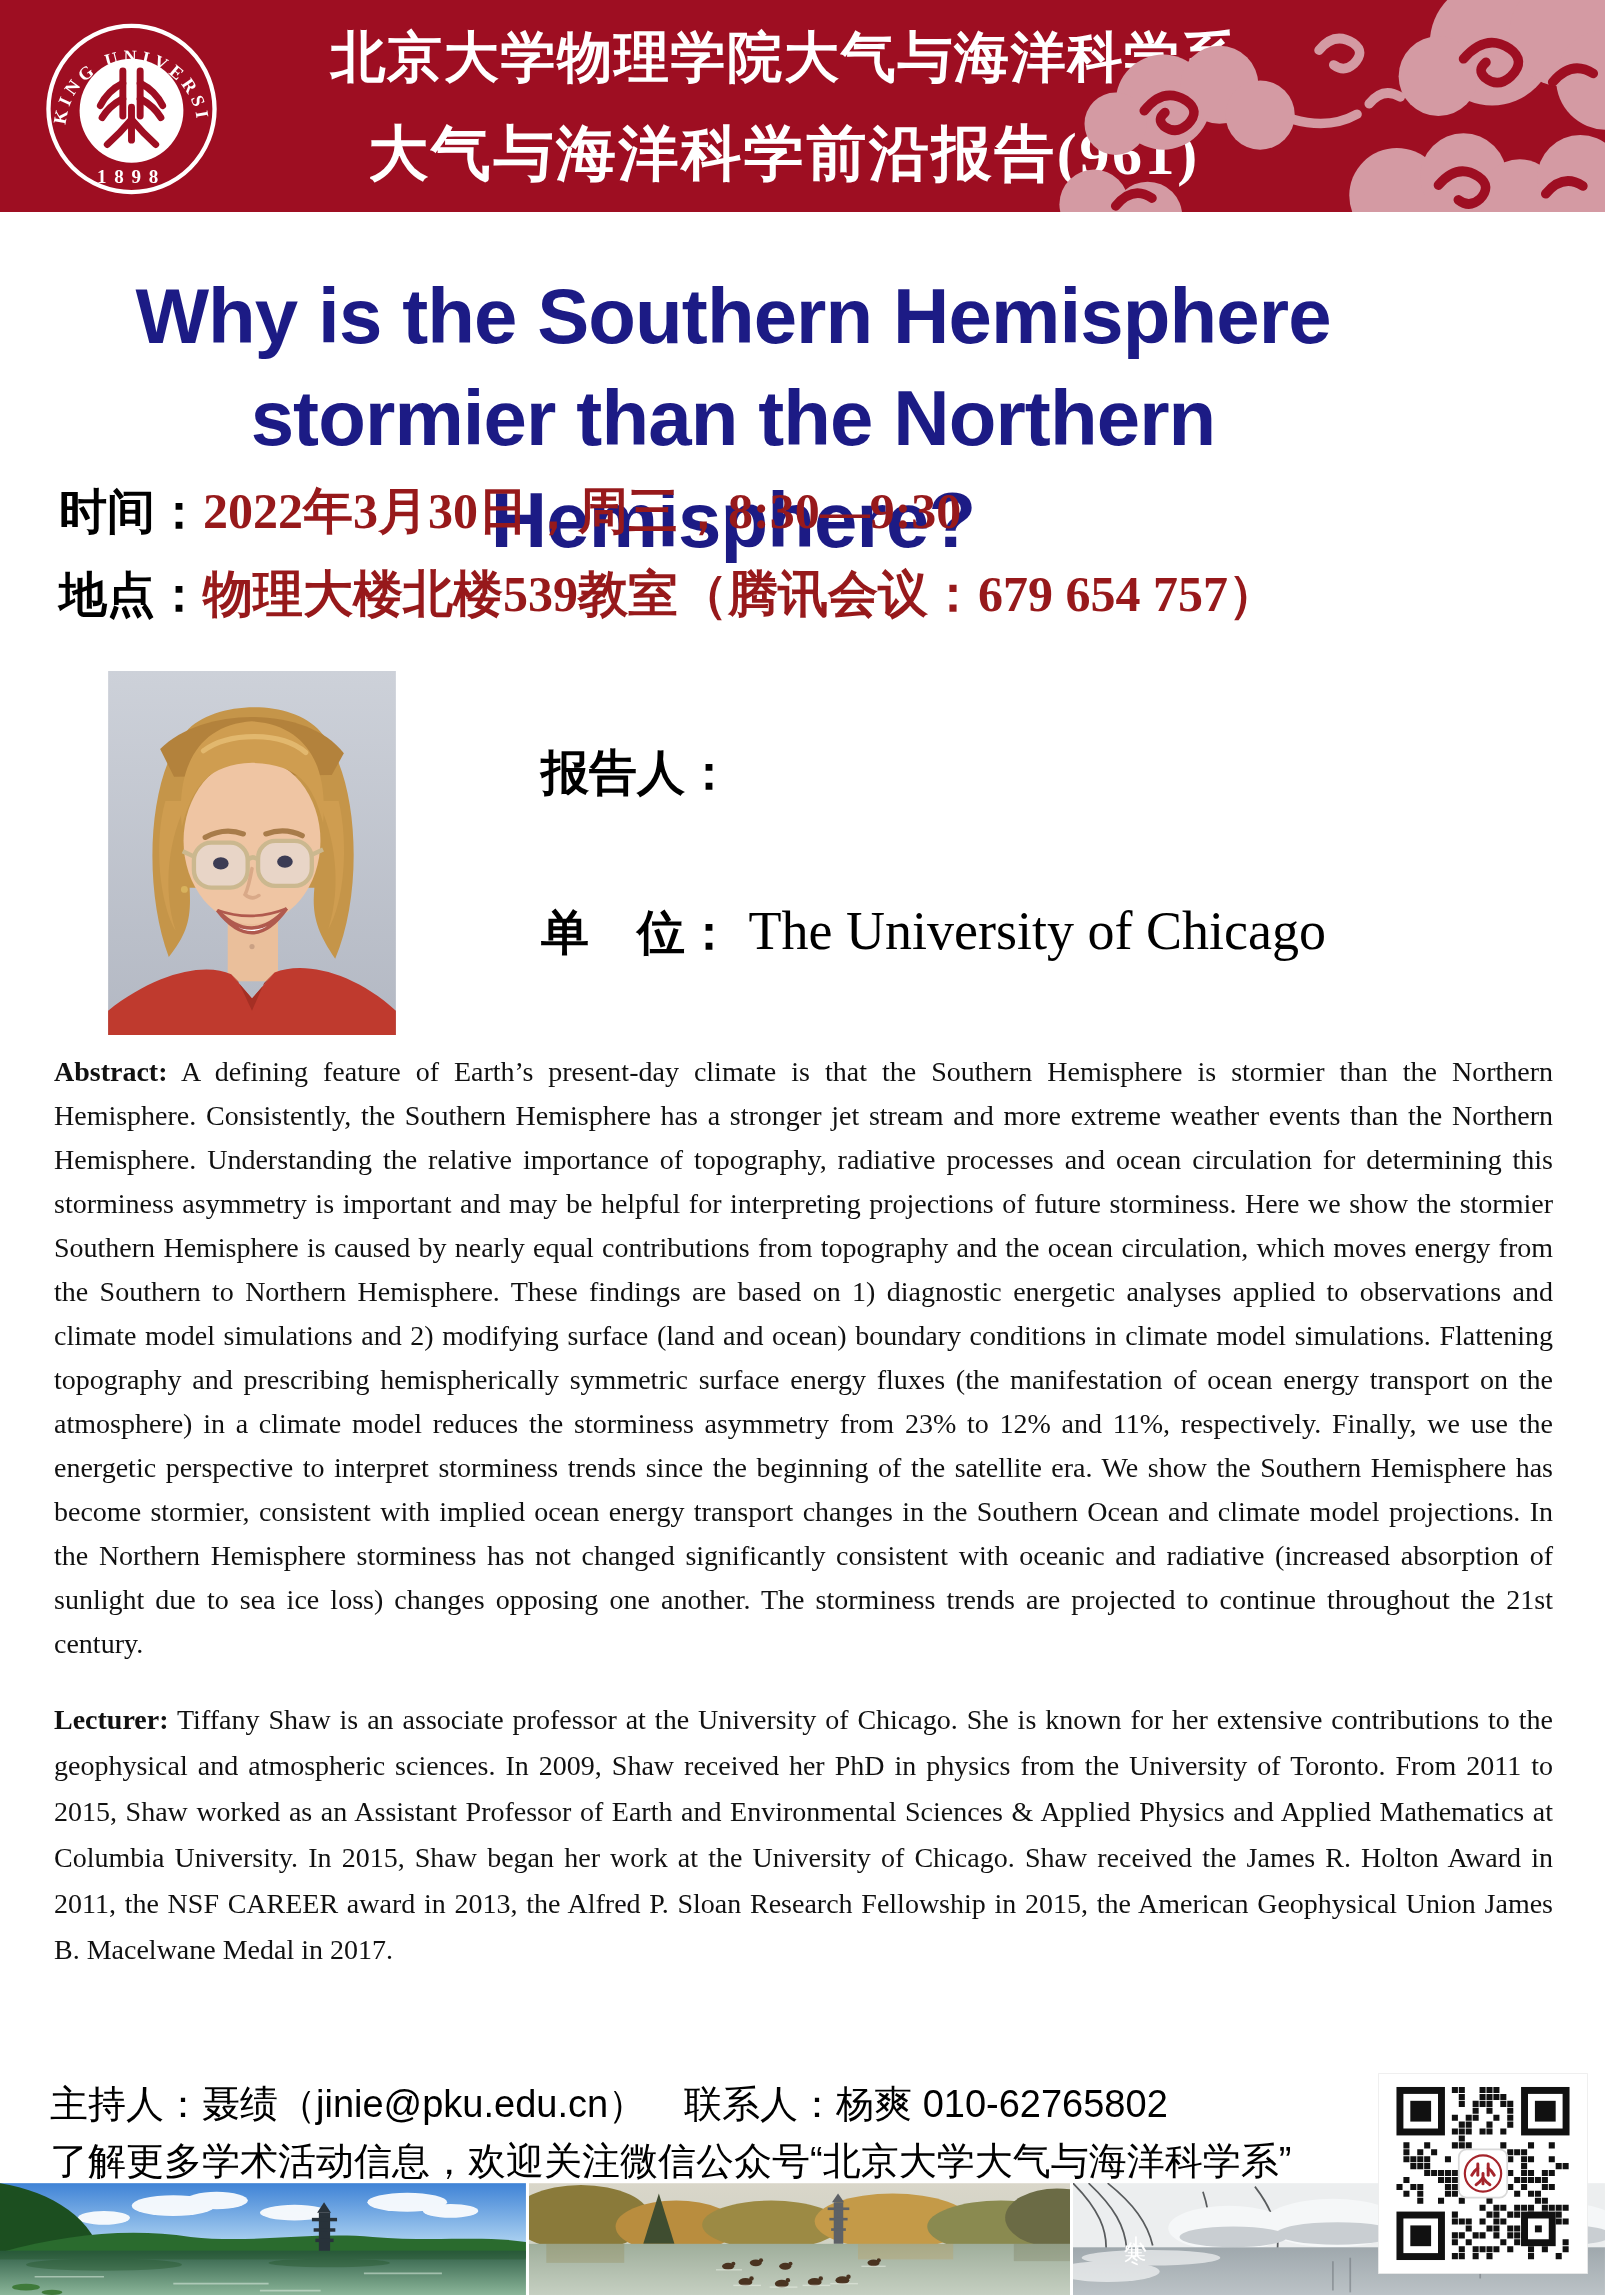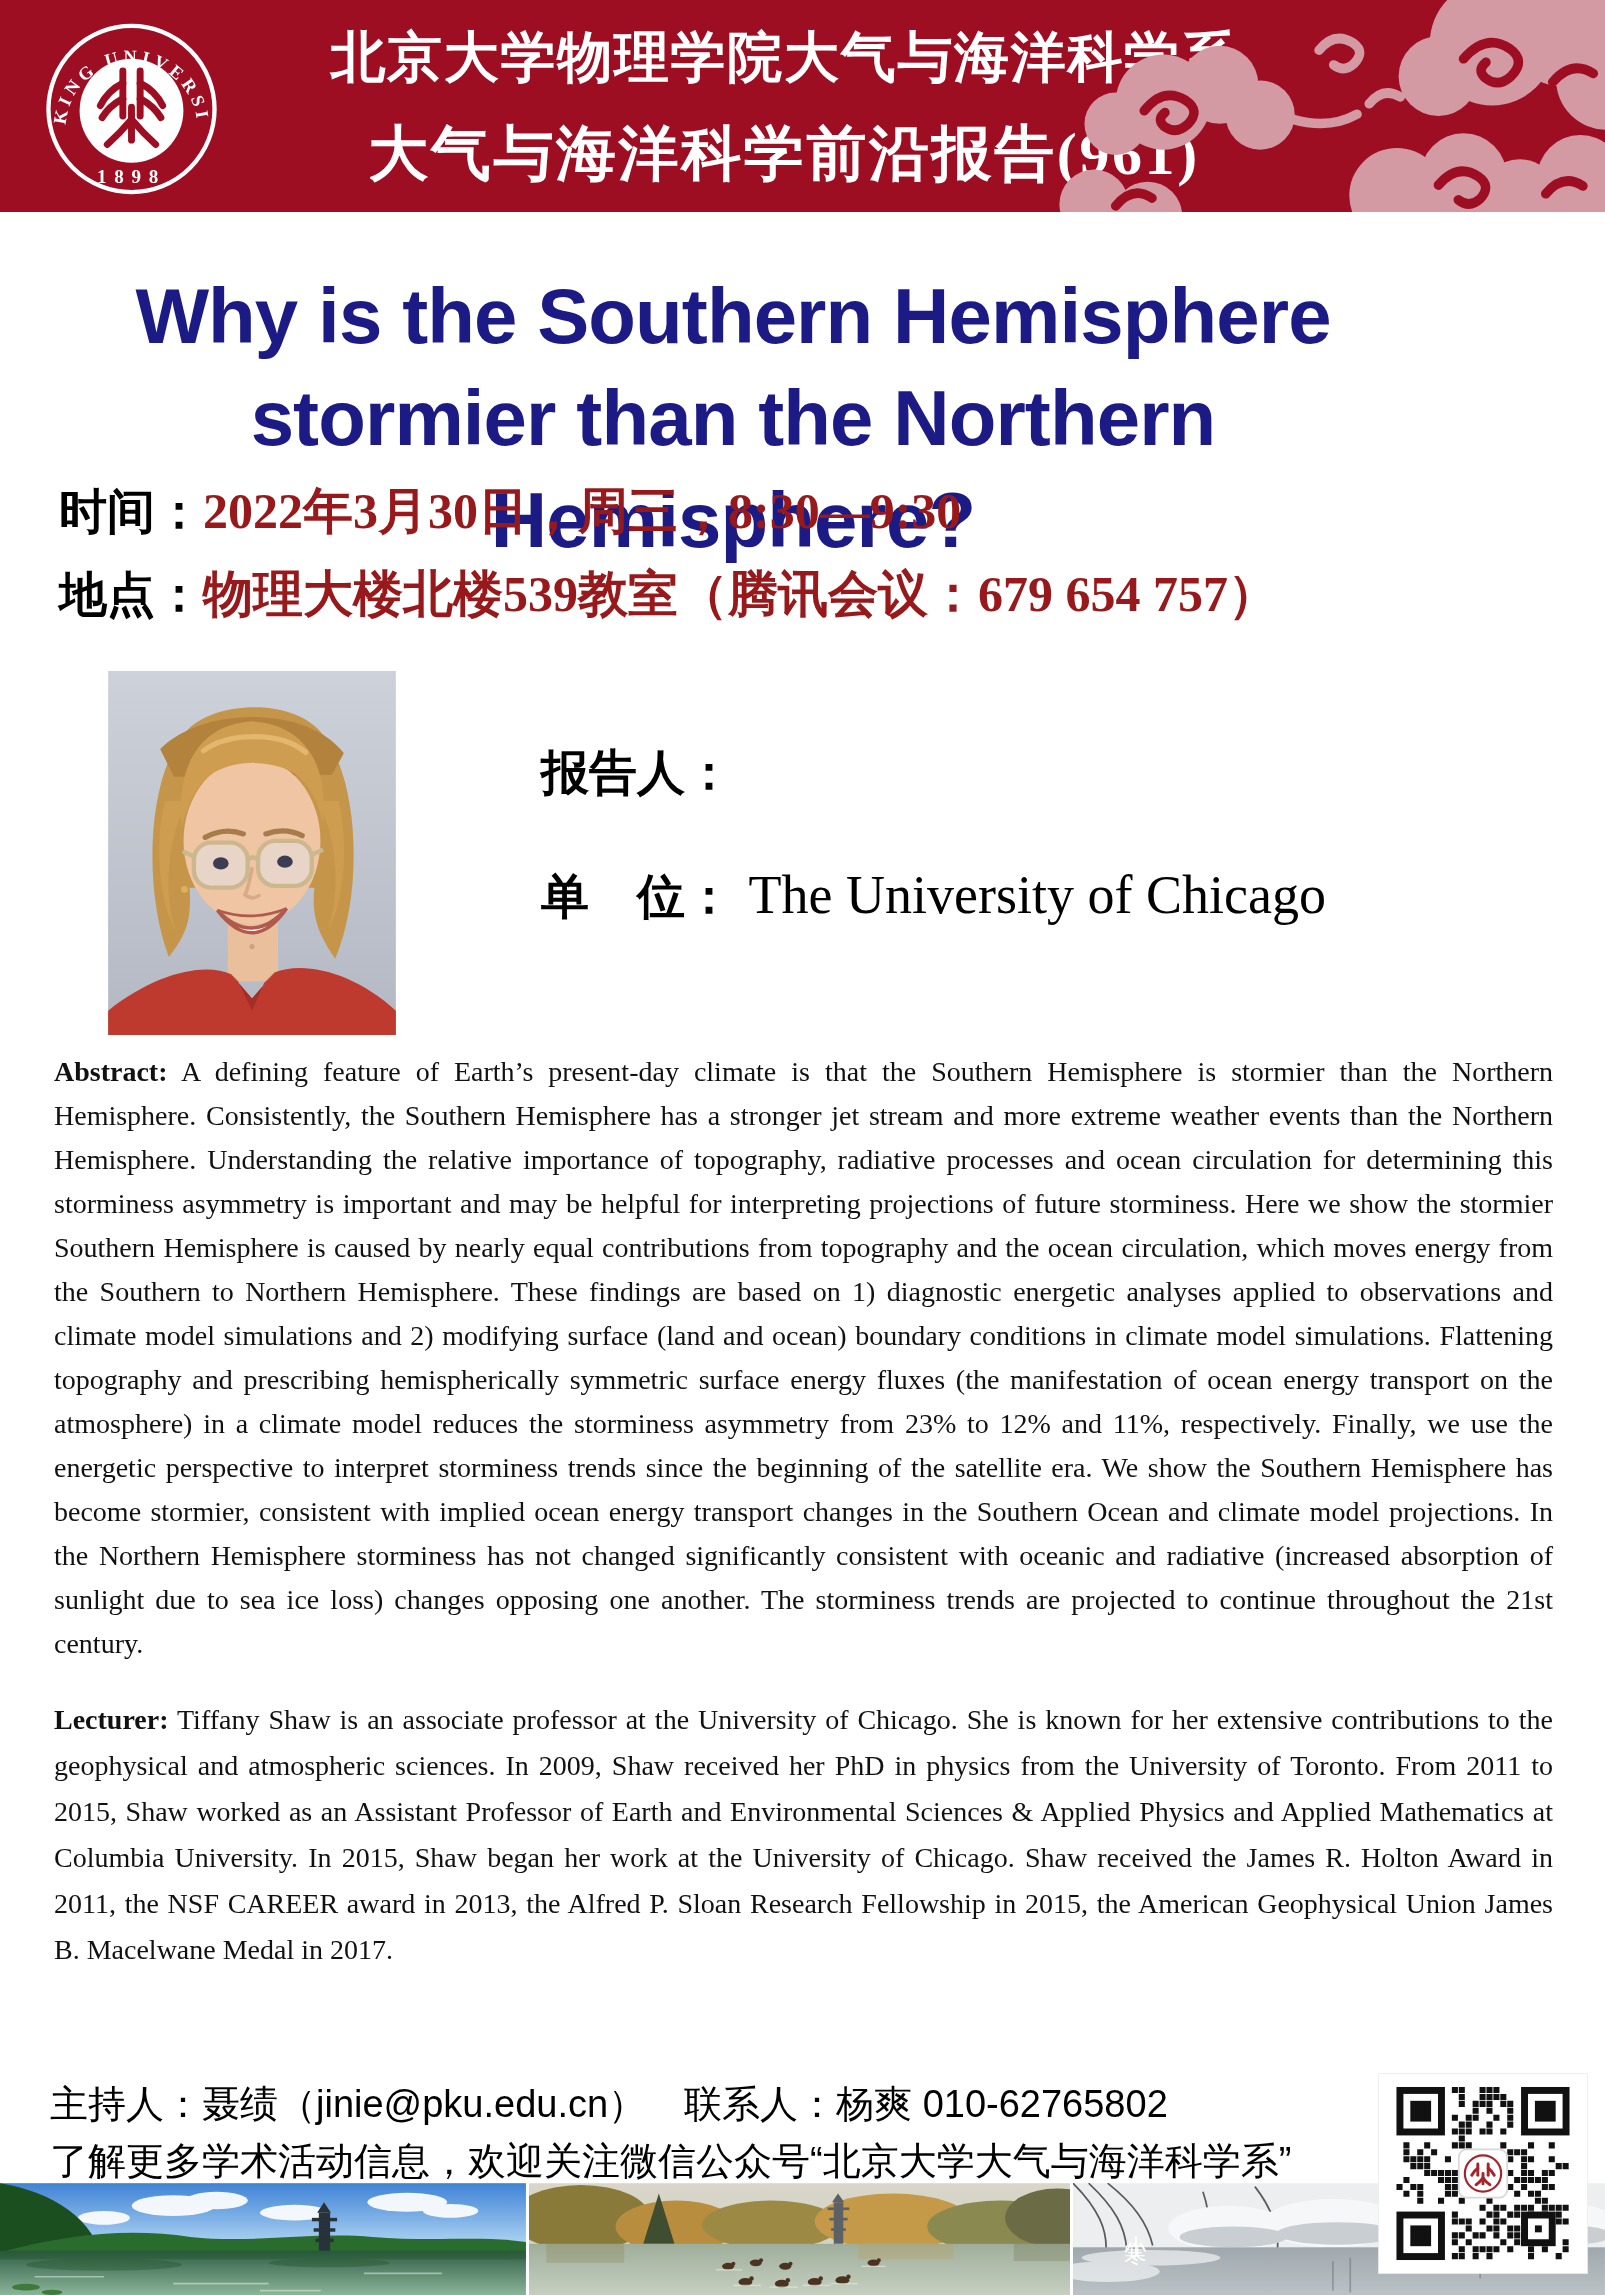--- a/index.html
+++ b/index.html
@@ -32,21 +32,21 @@
   .info-row{position:absolute;left:59px;white-space:nowrap;font-weight:700;}
   .info-label{font-family:"Liberation Sans",sans-serif;font-size:48px;color:#000;}
   .info-value{font-family:"Liberation Serif",serif;font-size:50px;color:var(--info_red);text-align:center;}
   .info-time{top:478px;}
   .info-venue{top:561px;}
 
   
   .portrait{position:absolute;left:108px;top:671px;}
   .speaker-row{position:absolute;left:541px;white-space:nowrap;display:flex;align-items:baseline;}
   .speaker-name-row{top:741px;flex-direction:column;}
-  .speaker-aff-row{top:864px;justify-content:flex-end;}
+  .speaker-aff-row{top:900px;justify-content:flex-end;}
   .cn-label{font-family:"Liberation Sans",sans-serif;font-size:48px;font-weight:700;color:#000;margin-right:15.6px;}
   .speaker-name{font-family:"Liberation Sans",sans-serif;font-size:73px;font-weight:700;color:var(--name_red);}
   .speaker-aff{font-family:"Liberation Serif",serif;font-size:54px;font-weight:400;color:#000;}
 
   
   .body-text{position:absolute;left:54px;top:1050px;width:1499px;}
   .para{font-family:"Liberation Serif",serif;font-size:28px;line-height:44px;color:var(--text_black);
         text-align:justify;text-justify:inter-word;}
   .para b{font-weight:700;}
   .para.lecturer{margin-top:31px;line-height:46px;}

